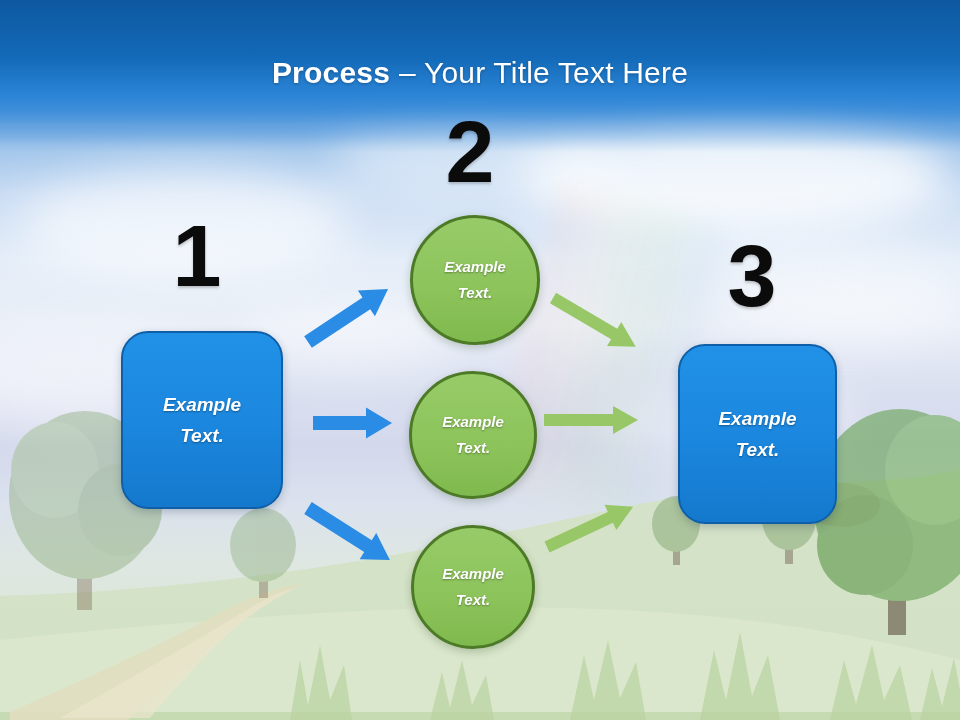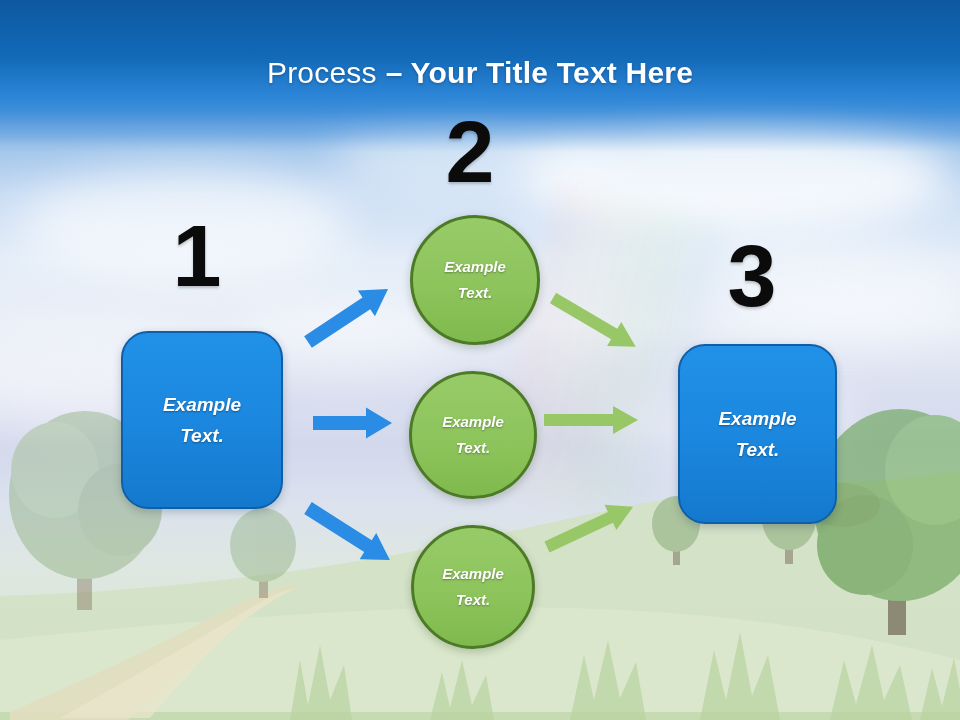--- a/index.html
+++ b/index.html
@@ -17,22 +17,22 @@
     position:absolute;left:0;top:0;width:960px;height:152px;
     background:linear-gradient(180deg,
       var(--header-gradient-top) 0%, #136ab8 38%, #2b84d6 62%,
       rgba(90,155,220,0.55) 82%, rgba(150,195,238,0) 100%);
   }
   .slide-title{
     position:absolute;left:0;top:56px;width:960px;text-align:center;
     color:var(--title-text);font-size:30px;letter-spacing:.2px;
     text-shadow:0 1px 3px rgba(0,0,0,.25);white-space:nowrap;
   }
-  .slide-title .t-bold{font-weight:400;}
-  .slide-title .t-rest{font-weight:700;margin-left:9px;}
+  .slide-title .t-bold{font-weight:700;}
+  .slide-title .t-rest{font-weight:400;margin-left:9px;}
   
   .cloud{position:absolute;background:#ffffff;border-radius:50%;filter:blur(22px);}
   .cl1{left:520px;top:118px;width:430px;height:120px;opacity:.8;}
   .cl2{left:20px;top:170px;width:330px;height:110px;opacity:.6;}
   .cl3{left:330px;top:120px;width:280px;height:75px;opacity:.5;}
   .cl4{left:720px;top:255px;width:250px;height:85px;opacity:.5;}
   .cl5{left:-60px;top:330px;width:300px;height:100px;opacity:.5;}
   .cl6{left:240px;top:300px;width:210px;height:70px;opacity:.4;}
   .cl7{left:600px;top:380px;width:260px;height:90px;opacity:.4;}
   .rainbow{

